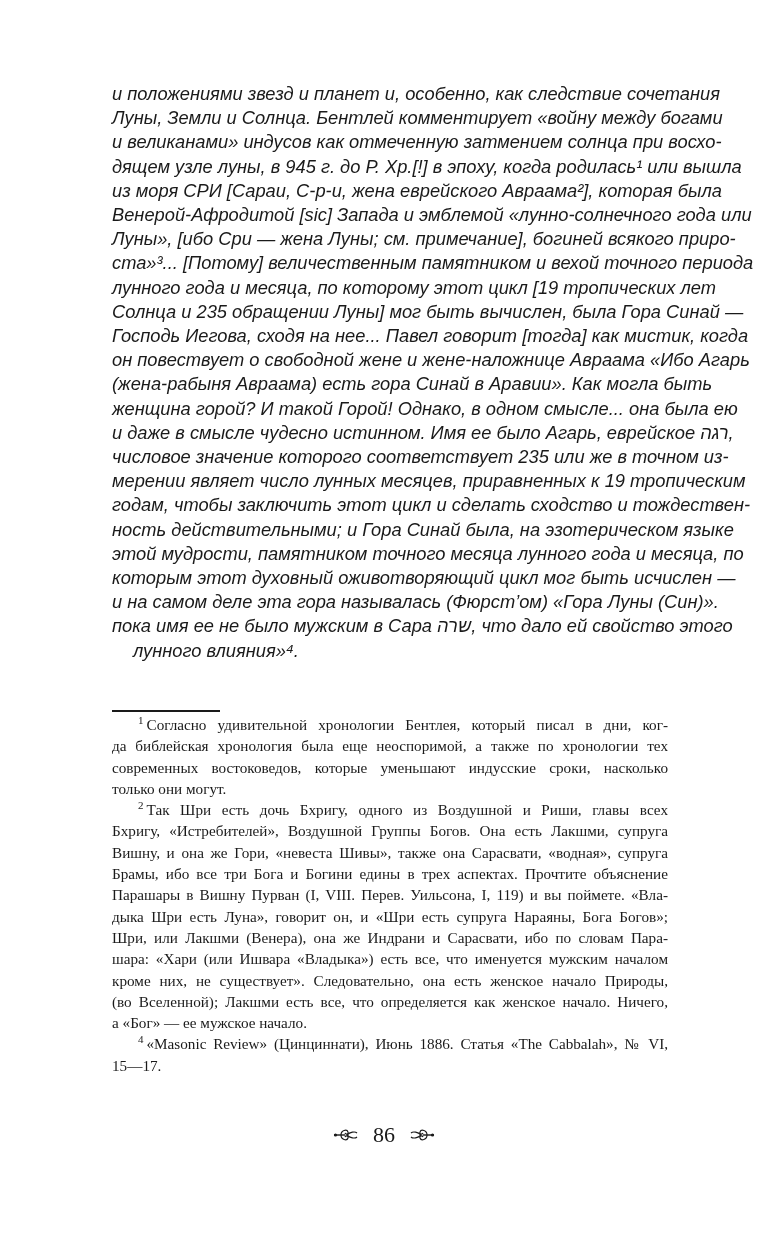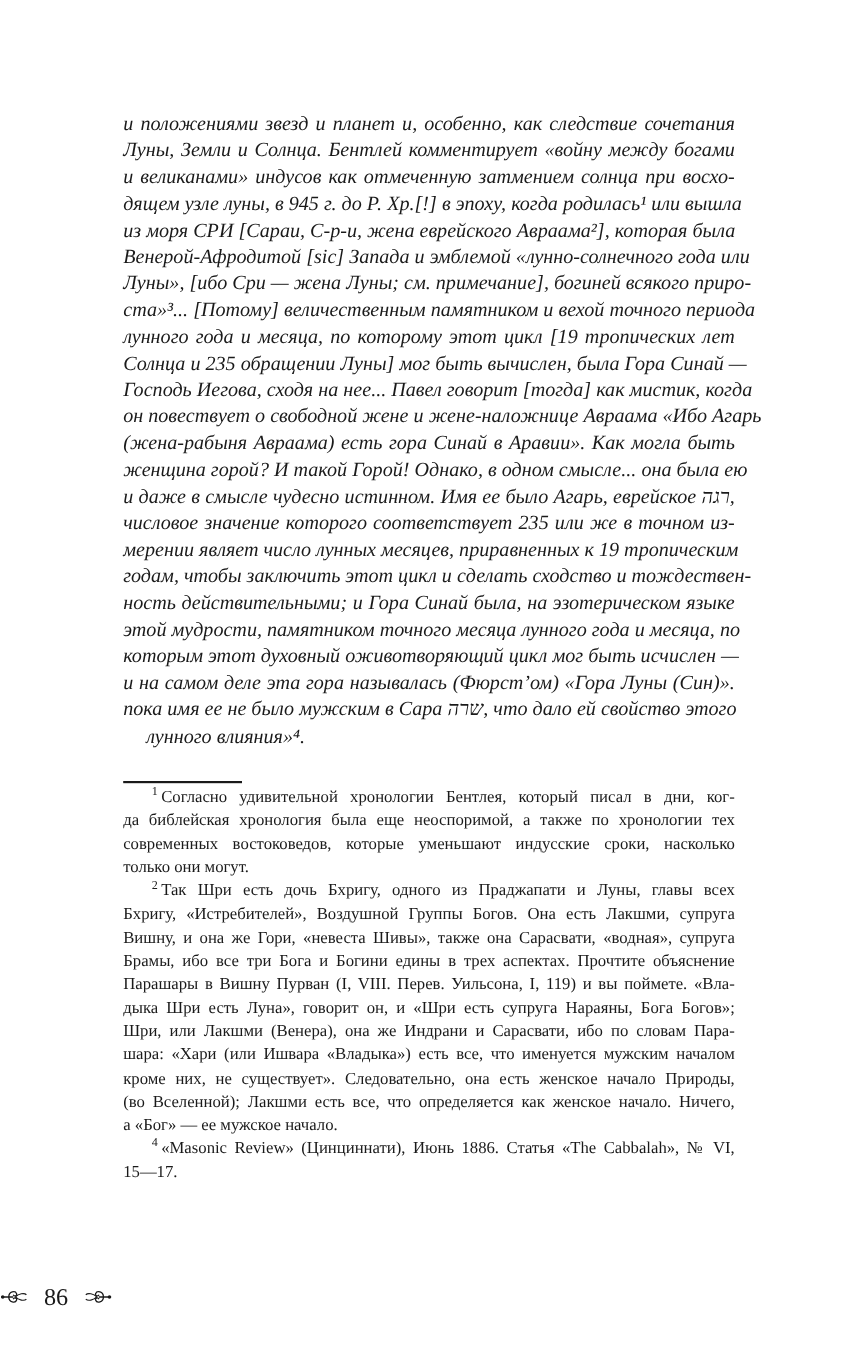--- a/index.html
+++ b/index.html
@@ -1,27 +1,27 @@
 <!DOCTYPE html>
 <html><head>
 <meta charset="utf-8">
 <style>
   html, body { margin: 0; padding: 0; background: #ffffff; }
   body { width: 768px; height: 1240px; position: relative; overflow: hidden; color: #1a1a1a; }
-  .page { position: absolute; left: 112px; top: 100px; width: 556px; font-family: Liberation Serif, serif; }
+  .page { position: absolute; left: 112px; top: 82px; width: 556px; font-family: Liberation Sans, sans-serif; }
   .main-text { font-style: italic; font-size: 18.3px; line-height: 24.2px; text-align: justify; margin: 0; hyphens: manual; }
   .main-text .line { display: block; text-align: justify; text-align-last: justify; white-space: nowrap; }
   .main-text .line.last { text-align-last: left; margin-left: 21px; }
   .rule { position: absolute; left: 112px; top: 710px; width: 108px; height: 2px; background: #1a1a1a; }
   .footnotes { position: absolute; left: 112px; top: 714px; width: 556px; font-family: "Liberation Serif", serif; font-size: 15.2px; line-height: 21.3px; }
   .fn-line { display: block; text-align: justify; text-align-last: justify; white-space: nowrap; }
   .fn-line.first { text-indent: 26px; }
   .fn-line.last { text-align-last: left; }
   .fn-mark { font-size: 11px; vertical-align: super; line-height: 0; margin-right: 3px; }
-  .page-number-row { position: absolute; top: 1122px; left: 0; width: 768px; display: flex; align-items: center; gap: 14px; font-family: "Liberation Serif", serif; margin-top: 44px; }
+  .page-number-row { position: absolute; top: 1122px; left: 0; width: 768px; display: flex; justify-content: center; align-items: center; gap: 14px; font-family: "Liberation Serif", serif; }
   .page-number { font-size: 22px; }
   .ornament { width: 26px; height: 16px; display: inline-block; }
 </style>
 </head>
 <body>
 
 <div class="page">
   <p class="main-text">
     <span class="line">и положениями звезд и планет и, особенно, как следствие сочетания</span>
     <span class="line">Луны, Земли и Солнца. Бентлей комментирует «войну между богами</span>
@@ -53,21 +53,21 @@
 <div class="rule"></div>
 
 <div class="footnotes">
   <div>
     <span class="fn-line first"><span class="fn-mark">1</span><span>Согласно удивительной хронологии Бентлея, который писал в дни, ког-</span></span>
     <span class="fn-line">да библейская хронология была еще неоспоримой, а также по хронологии тех</span>
     <span class="fn-line">современных востоковедов, которые уменьшают индусские сроки, насколько</span>
     <span class="fn-line last">только они могут.</span>
   </div>
   <div>
-    <span class="fn-line first"><span class="fn-mark">2</span><span>Так Шри есть дочь Бхригу, одного из Праджапати и Луны, главы всех</span></span>
+    <span class="fn-line first"><span class="fn-mark">2</span><span>Так Шри есть дочь Бхригу, одного из Воздушной и Риши, главы всех</span></span>
     <span class="fn-line">Бхригу, «Истребителей», Воздушной Группы Богов. Она есть Лакшми, супруга</span>
     <span class="fn-line">Вишну, и она же Гори, «невеста Шивы», также она Сарасвати, «водная», супруга</span>
     <span class="fn-line">Брамы, ибо все три Бога и Богини едины в трех аспектах. Прочтите объяснение</span>
     <span class="fn-line">Парашары в Вишну Пурван (I, VIII. Перев. Уильсона, I, 119) и вы поймете. «Вла-</span>
     <span class="fn-line">дыка Шри есть Луна», говорит он, и «Шри есть супруга Нараяны, Бога Богов»;</span>
     <span class="fn-line">Шри, или Лакшми (Венера), она же Индрани и Сарасвати, ибо по словам Пара-</span>
     <span class="fn-line">шара: «Хари (или Ишвара «Владыка») есть все, что именуется мужским началом</span>
     <span class="fn-line">кроме них, не существует». Следовательно, она есть женское начало Природы,</span>
     <span class="fn-line">(во Вселенной); Лакшми есть все, что определяется как женское начало. Ничего,</span>
     <span class="fn-line last">а «Бог» — ее мужское начало.</span>

